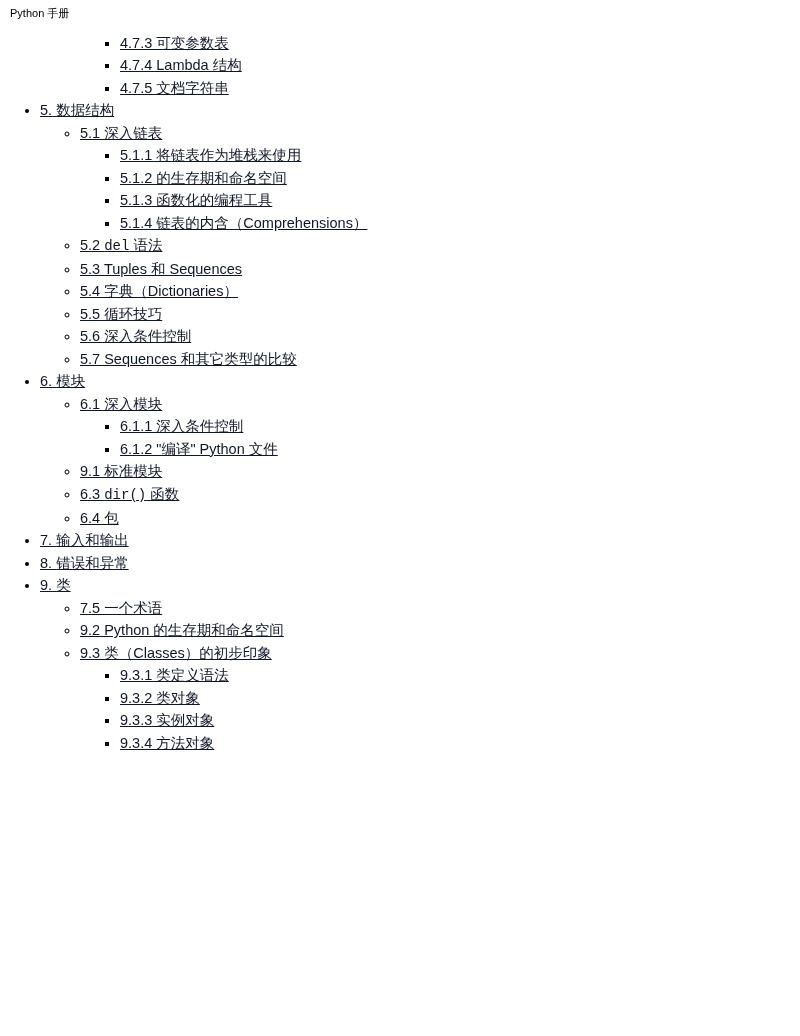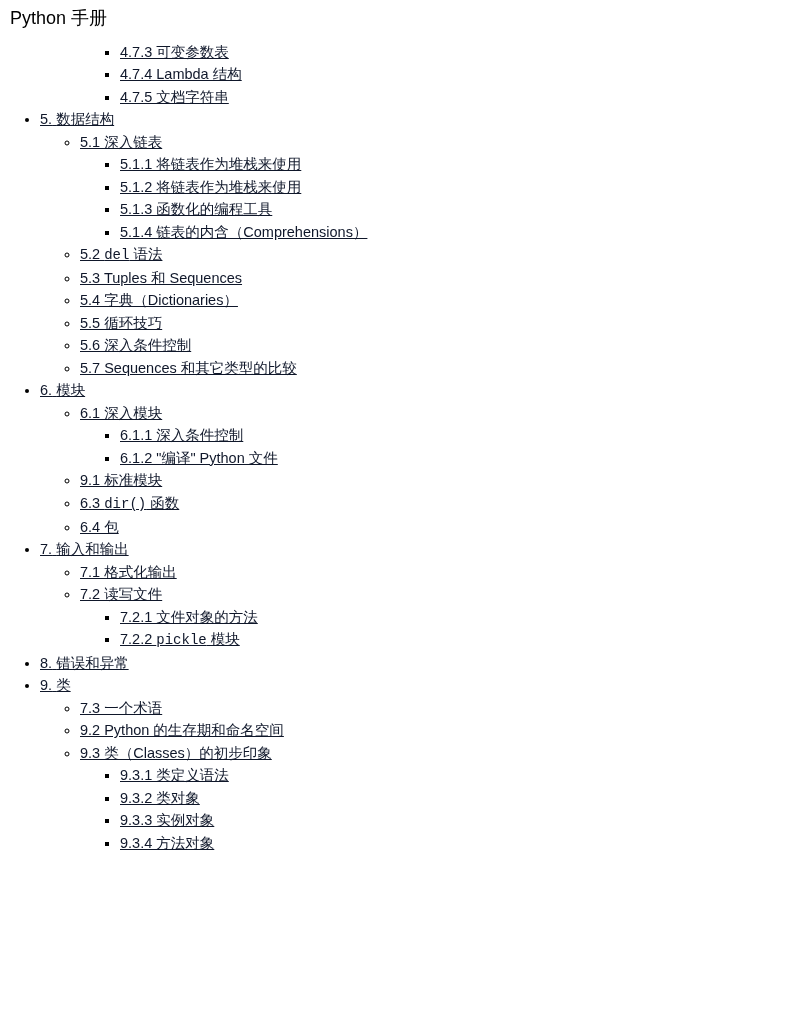--- a/index.html
+++ b/index.html
@@ -7,21 +7,21 @@
       margin: 0;
       padding: 0;
       font-family: "Microsoft YaHei", "Segoe UI", Arial, sans-serif;
       font-size: 14.5px;
       color: #000;
       background: #fff;
       width: 800px;
     }
     .header {
       padding: 6px 10px;
-      font-size: 18px;
+      font-size: 11px;
       border-bottom: 1px solid transparent;
     }
     .content {
       padding: 2px 0 28px 0;
     }
     ul {
       margin: 0;
       padding-left: 40px;
     }
     ul.l1 { list-style-type: disc; }
@@ -55,21 +55,21 @@
               <li><a href="#">4.7.4 Lambda 结构</a></li>
               <li><a href="#">4.7.5 文档字符串</a></li>
             </ul>
         </li>
       </ul>
     </li>
     <li><a href="#"><span>5.</span> <span>数据结构</span></a>
       <ul class="l2" id="ch5-sections">
           <li><a href="#">5.1 深入链表</a><ul class="l3">
               <li><a href="#">5.1.1 将链表作为堆栈来使用</a></li>
-              <li><a href="#">5.1.2 将链表作为堆栈来使用</a></li>
+              <li><a href="#">5.1.2 的生存期和命名空间</a></li>
               <li><a href="#">5.1.3 函数化的编程工具</a></li>
               <li><a href="#">5.1.4 链表的内含（Comprehensions）</a></li>
             </ul></li>
           <li><a href="#">5.2 <code class="inline">del</code> 语法</a></li>
           <li><a href="#">5.3 Tuples 和 Sequences</a></li>
           <li><a href="#">5.4 字典（Dictionaries）</a></li>
           <li><a href="#">5.5 循环技巧</a></li>
           <li><a href="#">5.6 深入条件控制</a></li>
           <li><a href="#">5.7 Sequences 和其它类型的比较</a></li>
         </ul>
@@ -79,33 +79,26 @@
           <li><a href="#">6.1 深入模块</a><ul class="l3">
               <li><a href="#">6.1.1 深入条件控制</a></li>
               <li><a href="#">6.1.2 "编译" Python 文件</a></li>
             </ul></li>
           <li><a href="#">9.1 标准模块</a></li>
           <li><a href="#">6.3 <code class="inline">dir()</code> 函数</a></li>
           <li><a href="#">6.4 包</a></li>
         </ul>
     </li>
     <li><a href="#"><span>7.</span> <span>输入和输出</span></a>
-      <ul class="l2" id="ch7-sections">
-          <li><a href="#">7.1 格式化输出</a></li>
-          <li><a href="#">7.2 读写文件</a><ul class="l3">
-              <li><a href="#">7.2.1 文件对象的方法</a></li>
-              <li><a href="#">7.2.2 <code class="inline">pickle</code> 模块</a></li>
-            </ul></li>
-        </ul>
     </li>
     <li><a href="#"><span>8.</span> <span>错误和异常</span></a>
     </li>
     <li><a href="#"><span>9.</span> <span>类</span></a>
       <ul class="l2" id="ch9-sections">
-          <li><a href="#">7.3 一个术语</a></li>
+          <li><a href="#">7.5 一个术语</a></li>
           <li><a href="#">9.2 Python 的生存期和命名空间</a></li>
           <li><a href="#">9.3 类（Classes）的初步印象</a><ul class="l3">
               <li><a href="#">9.3.1 类定义语法</a></li>
               <li><a href="#">9.3.2 类对象</a></li>
               <li><a href="#">9.3.3 实例对象</a></li>
               <li><a href="#">9.3.4 方法对象</a></li>
             </ul></li>
         </ul>
     </li>
   </ul>

